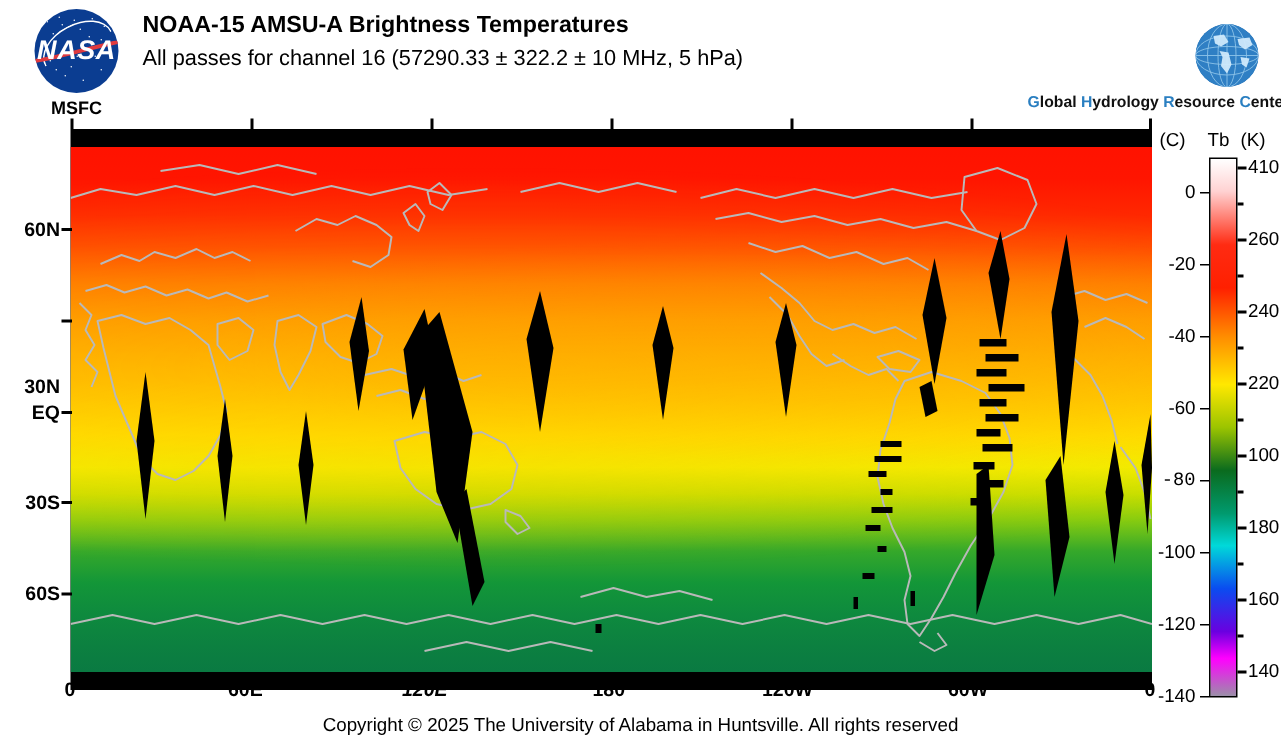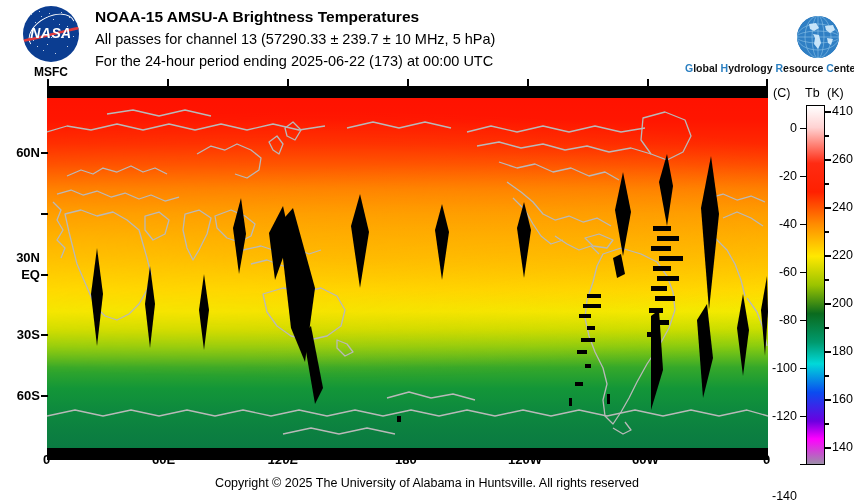--- a/index.html
+++ b/index.html
@@ -11,21 +11,21 @@
 
   #nasa-logo{position:absolute;left:12px;top:4px;width:78px;height:80px;}
   #nasa-circle{position:absolute;left:11px;top:2px;width:56px;height:56px;border-radius:50%;
                background:#0b3d91;overflow:hidden;}
   .star{position:absolute;background:#fff;border-radius:50%;width:1px;height:1px;}
   #nasa-orbit{position:absolute;left:4px;top:10px;width:48px;height:30px;
               border:1.6px solid #ffffff;border-radius:50%;
               transform:rotate(-28deg);clip-path:polygon(0 0,100% 0,100% 52%,0 52%);}
   #nasa-swoosh{position:absolute;left:-2px;top:21px;width:64px;height:15px;}
   #nasa-word{position:absolute;left:0;top:20px;width:56px;text-align:center;
-             font-family:"Liberation Sans",sans-serif;font-weight:bold;font-size:14px;
+             font-family:"Liberation Sans",sans-serif;font-weight:bold;font-size:18px;
              font-style:italic;color:#fff;letter-spacing:.4px;line-height:15px;}
   #nasa-msfc{position:absolute;left:0;top:61px;width:78px;text-align:center;
              font-weight:bold;font-size:12px;color:#000;}
 
   #title-block{position:absolute;left:95px;top:6px;width:575px;}
   #title-main{font-size:15.5px;font-weight:bold;line-height:22px;white-space:nowrap;}
   .title-sub{font-size:14.5px;line-height:22px;white-space:nowrap;}
 
   #ghrc-logo{position:absolute;left:683px;top:6px;width:168px;height:76px;}
   #ghrc-text{position:absolute;left:0;top:0;font-size:46px;font-weight:bold;
@@ -101,22 +101,21 @@
       <svg id="nasa-swoosh" viewBox="0 0 64 15">
         <path d="M0,14 C16,12 38,5 62,0" stroke="#e03a3e" stroke-width="2.6" fill="none"></path>
       </svg>
       <div id="nasa-word">NASA</div>
     </div>
     <div id="nasa-msfc">MSFC</div>
   </div>
 
   <div id="title-block">
     <div id="title-main">NOAA-15 AMSU-A Brightness Temperatures</div>
-    <div class="title-sub">All passes for channel 13 (57290.33 ± 239.7 ± 10 MHz, 5 hPa)</div>
-    <div class="title-sub">For the 24-hour period ending 2025-06-22 (173) at 00:00 UTC</div>
+    <div class="title-sub">All passes for channel 16 (57290.33 ± 322.2 ± 10 MHz, 5 hPa)</div>
   </div>
 
   <div id="ghrc-logo">
     <div id="ghrc-globe">
       <svg viewBox="0 0 42 42" width="42" height="42">
         <defs>
           <clipPath id="gclip">
               <circle cx="21" cy="21" r="21"></circle>
             </clipPath>
         </defs>
@@ -314,21 +313,21 @@
   <div id="cbar-ticks">
       <div class="cb-tick-r" style="top: 25.45px;"></div>
       <div class="cb-lab-r" style="top: 18.2px;">410</div>
       <div class="cb-tick-r" style="top: 73.45px;"></div>
       <div class="cb-lab-r" style="top: 66.2px;">260</div>
       <div class="cb-tick-r" style="top: 121.45px;"></div>
       <div class="cb-lab-r" style="top: 114.2px; text-align: center;">240</div>
       <div class="cb-tick-r" style="top: 169.45px;"></div>
       <div class="cb-lab-r" style="top: 162.2px;">220</div>
       <div class="cb-tick-r" style="top: 217.45px;"></div>
-      <div class="cb-lab-r" style="top: 210.2px;">200</div>
+      <div class="cb-lab-r" style="top: 210.2px;">100</div>
       <div class="cb-tick-r" style="top: 265.45px;"></div>
       <div class="cb-lab-r" style="top: 258.2px;">180</div>
       <div class="cb-tick-r" style="top: 313.45px;"></div>
       <div class="cb-lab-r" style="top: 306.2px;">160</div>
       <div class="cb-tick-r" style="top: 361.45px;"></div>
       <div class="cb-lab-r" style="top: 354.2px;">140</div>
       <div class="cb-minor-r" style="top: 337.45px;"></div>
       <div class="cb-minor-r" style="top: 289.45px;"></div>
       <div class="cb-minor-r" style="top: 241.45px;"></div>
       <div class="cb-minor-r" style="top: 193.45px;"></div>
@@ -337,23 +336,23 @@
       <div class="cb-minor-r" style="top: 49.45px;"></div>
       <div class="cb-tick-l" style="top: 41.89px;"></div>
       <div class="cb-lab-l" style="top: 34.64px;">0</div>
       <div class="cb-tick-l" style="top: 89.89px;"></div>
       <div class="cb-lab-l" style="top: 82.64px;">-20</div>
       <div class="cb-tick-l" style="top: 137.89px;"></div>
       <div class="cb-lab-l" style="top: 130.64px;">-40</div>
       <div class="cb-tick-l" style="top: 185.89px;"></div>
       <div class="cb-lab-l" style="top: 178.64px;">-60</div>
       <div class="cb-tick-l" style="top: 233.89px;"></div>
-      <div class="cb-lab-l" style="top: 226.64px;">-80</div>
+      <div class="cb-lab-l" style="top: 226.64px; font-family: Liberation Mono, monospace;">-80</div>
       <div class="cb-tick-l" style="top: 281.89px;"></div>
       <div class="cb-lab-l" style="top: 274.64px;">-100</div>
       <div class="cb-tick-l" style="top: 329.89px;"></div>
       <div class="cb-lab-l" style="top: 322.64px;">-120</div>
       <div class="cb-tick-l" style="top: 377.89px;"></div>
-      <div class="cb-lab-l" style="top: 370.64px; margin-top: 32px;">-140</div>
+      <div class="cb-lab-l" style="top: 370.64px;">-140</div>
     </div>
 </div>
 
 <div id="copyright">Copyright © 2025 The University of Alabama in Huntsville.  All rights reserved</div>
 
 </body></html>

